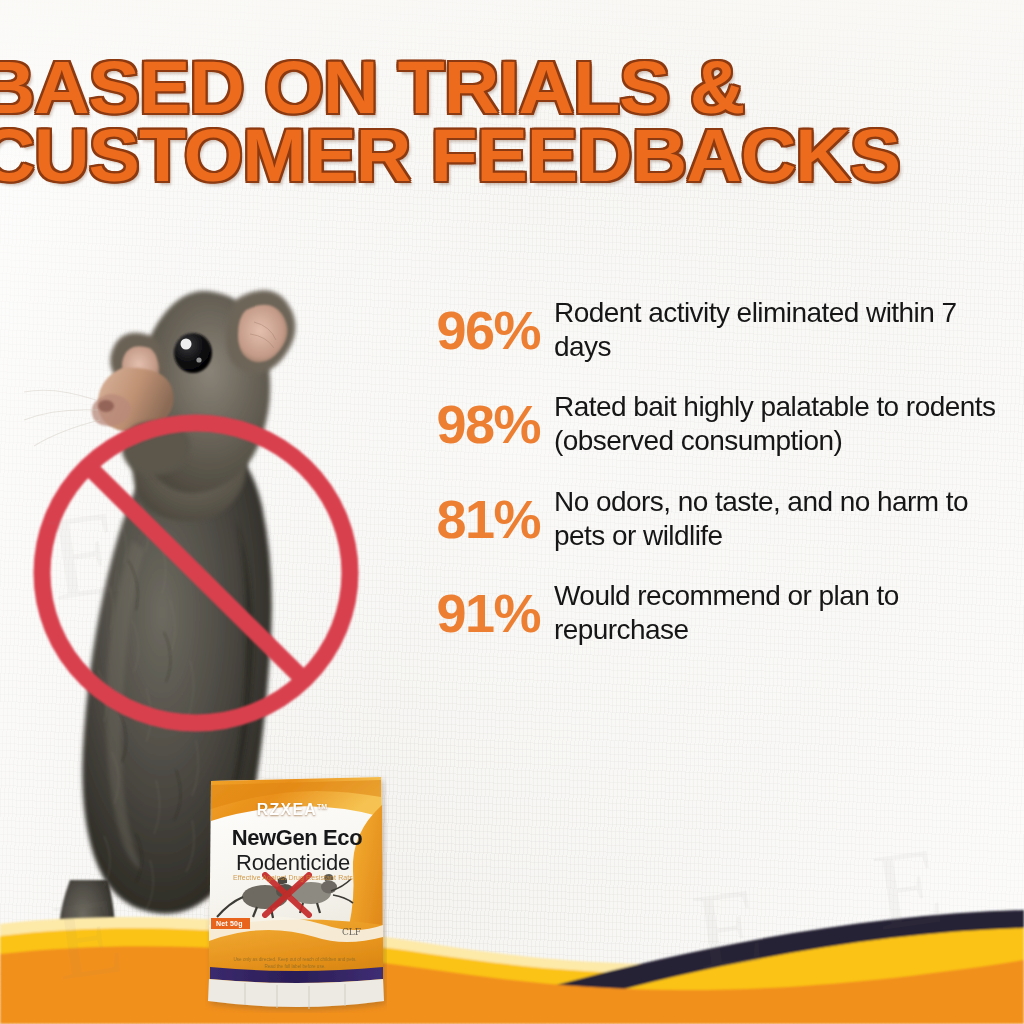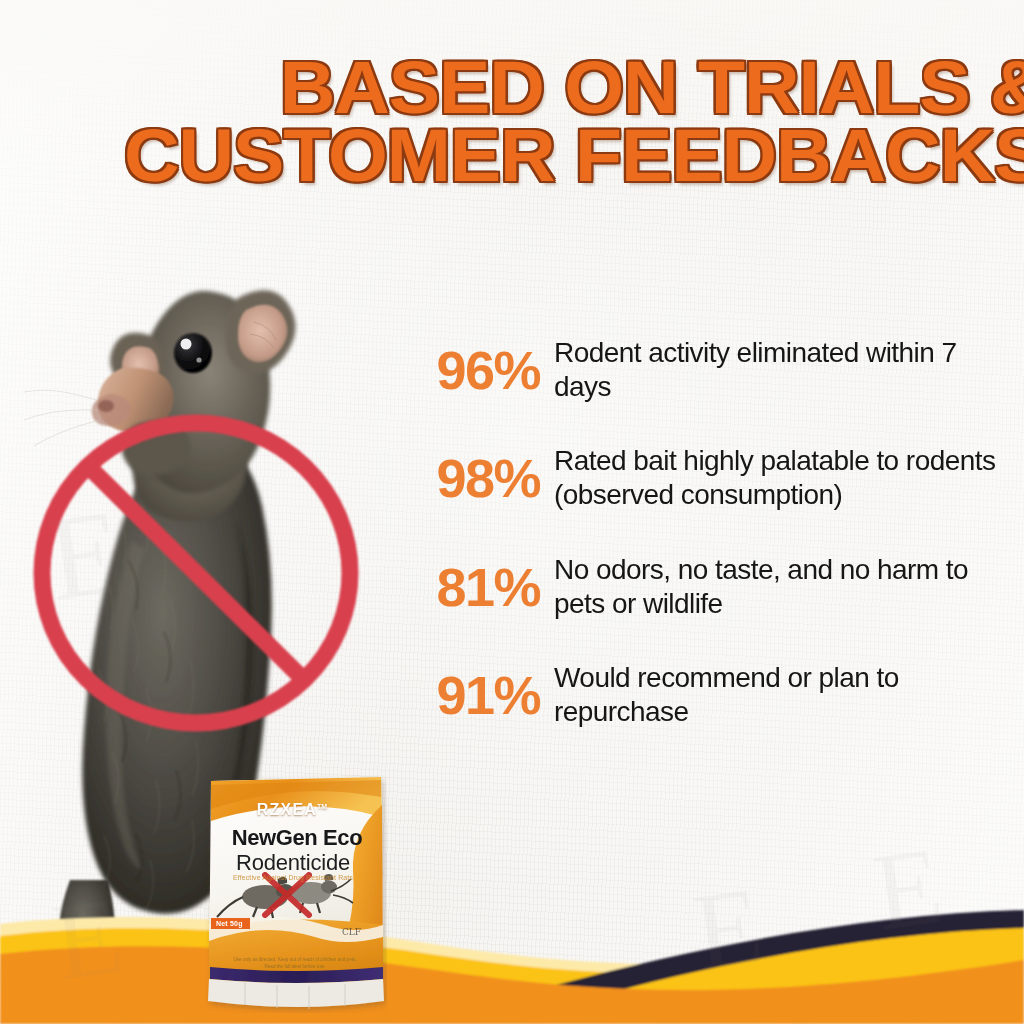--- a/index.html
+++ b/index.html
@@ -35,21 +35,21 @@
     background: radial-gradient(ellipse at 50% 42%, rgba(255,255,255,0.55) 0%, rgba(255,255,255,0) 58%),
                 linear-gradient(180deg, rgba(250,249,246,0.8) 0%, rgba(255,255,255,0) 18%);
   }
 
   
   .headline {
     position: absolute;
     top: 56px;
     left: 0;
     width: 1024px;
-    text-align: right;
+    text-align: left;
     z-index: 30;
     line-height: 0.86;
   }
   .headline-line {
     display: block;
     font-family: "Liberation Sans", sans-serif;
     font-weight: bold;
     color: #ec6b1c;
     letter-spacing: -1px;
     white-space: nowrap;
@@ -184,21 +184,20 @@
     position: absolute;
     left: 412px;
     top: 296px;
     width: 608px;
     z-index: 30;
   }
   .stat-row {
     display: flex;
     align-items: center;
     margin-bottom: 26px;
-    margin-top: 40px;
   }
   .stat-row:last-child { margin-bottom: 0; }
   .stat-pct {
     flex: 0 0 142px;
     text-align: right;
     padding-right: 14px;
     font-family: "Liberation Sans", sans-serif;
     font-weight: bold;
     font-size: 54px;
     line-height: 1;

